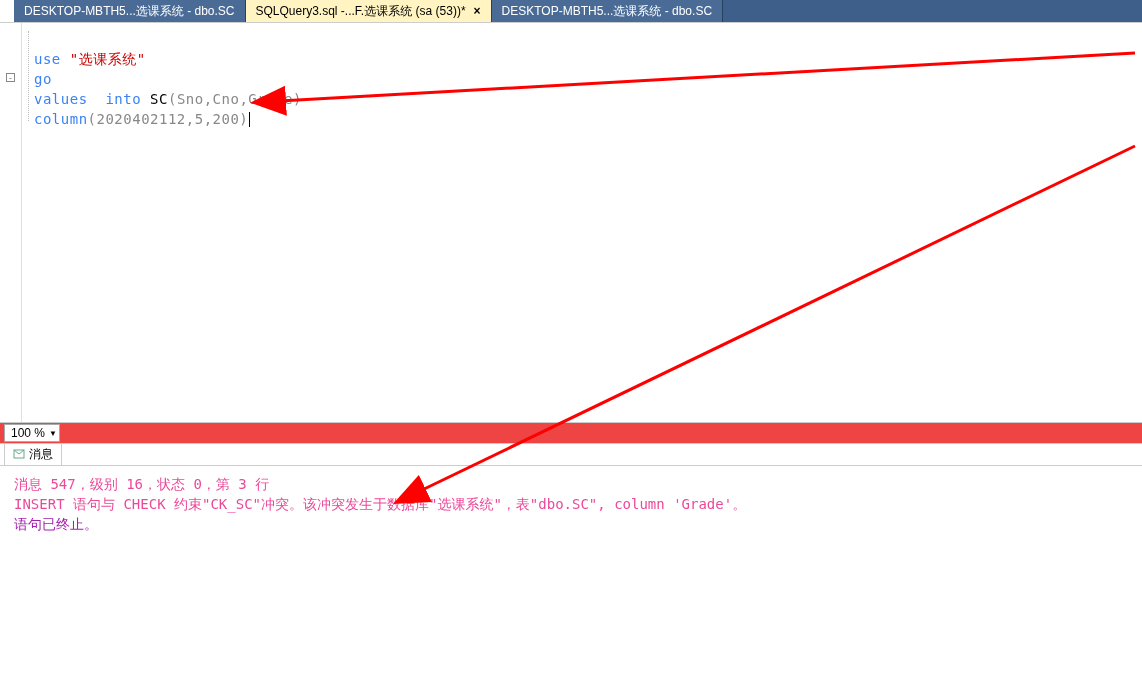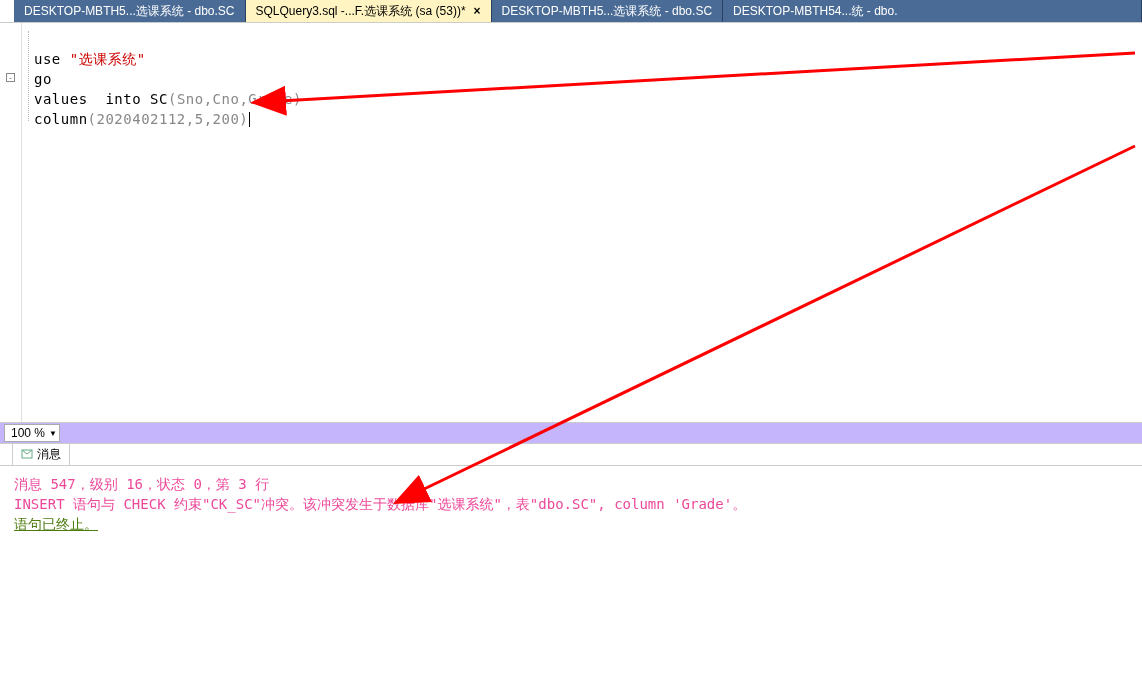--- a/index.html
+++ b/index.html
@@ -77,34 +77,34 @@
 .code {
   flex: 1;
   padding: 6px 0 0 12px;
   font-family: "NSimSun", Consolas, monospace;
   font-size: 14px;
   line-height: 20px;
   white-space: pre;
   position: relative;
   letter-spacing: 0.5px;
 }
-.kw { color: #000000; }
+.kw { color: #3b82f6; }
 .str { color: #cc0000; }
 .txt { color: #000; text-align: center; }
 .paren { color: #888; }
 .cursor {
   display: inline-block;
   width: 1px; height: 15px;
   background: #000;
   vertical-align: text-bottom;
   margin-left: 1px;
 }
 .zoombar {
   height: 22px;
-  background: #c4b5fd;
+  background: #ef4444;
   border-top: 1px solid #ccc;
   border-bottom: 1px solid #ccc;
   display: flex;
   align-items: center;
   padding-left: 4px;
   font-family: "Segoe UI", Tahoma, sans-serif;
   font-size: 12px;
 }
 .zoom-select {
   display: inline-flex;
@@ -130,57 +130,53 @@
 }
 .msg-tab {
   display: flex;
   align-items: center;
   padding: 2px 8px;
   border: 1px solid #ccc;
   border-bottom: none;
   background: #fff;
   gap: 4px;
   cursor: pointer;
-  margin-left: 8px;
 }
 .msg-icon {
   width: 12px; height: 12px;
   display: inline-block;
 }
 .messages {
   flex: 1;
   padding: 8px 14px;
   font-family: "NSimSun", Consolas, monospace;
   font-size: 14px;
   line-height: 20px;
   background: #fff;
 }
 .err { color: #ec4899; }
-.norm { color: #4d7c0f; text-decoration: underline; }
+.norm { color: #a21caf; }
 .arrow-svg {
   position: absolute;
   pointer-events: none;
 }
 </style>
 </head>
 <body>
 
 <div class="tabbar">
   <div class="tab">
       <span>DESKTOP-MBTH5...选课系统 - dbo.SC</span>
     </div>
   <div class="tab active">
     <span>SQLQuery3.sql -...F.选课系统 (sa (53))*</span>
     <span class="close">×</span>
   </div>
   <div class="tab">
       <span>DESKTOP-MBTH5...选课系统 - dbo.SC</span>
-    </div>
-  <div class="tab" style="flex:1">
-      <span>DESKTOP-MBTH54...统 - dbo.</span>
     </div>
 </div>
 
 <div class="editor-wrap">
   <div class="gutter">
     <div class="fold" style="top:50px">-</div>
   </div>
   <span class="indent-line"></span>
   <div class="code">
 <span class="kw">use</span> <span class="str">"选课系统"</span>

